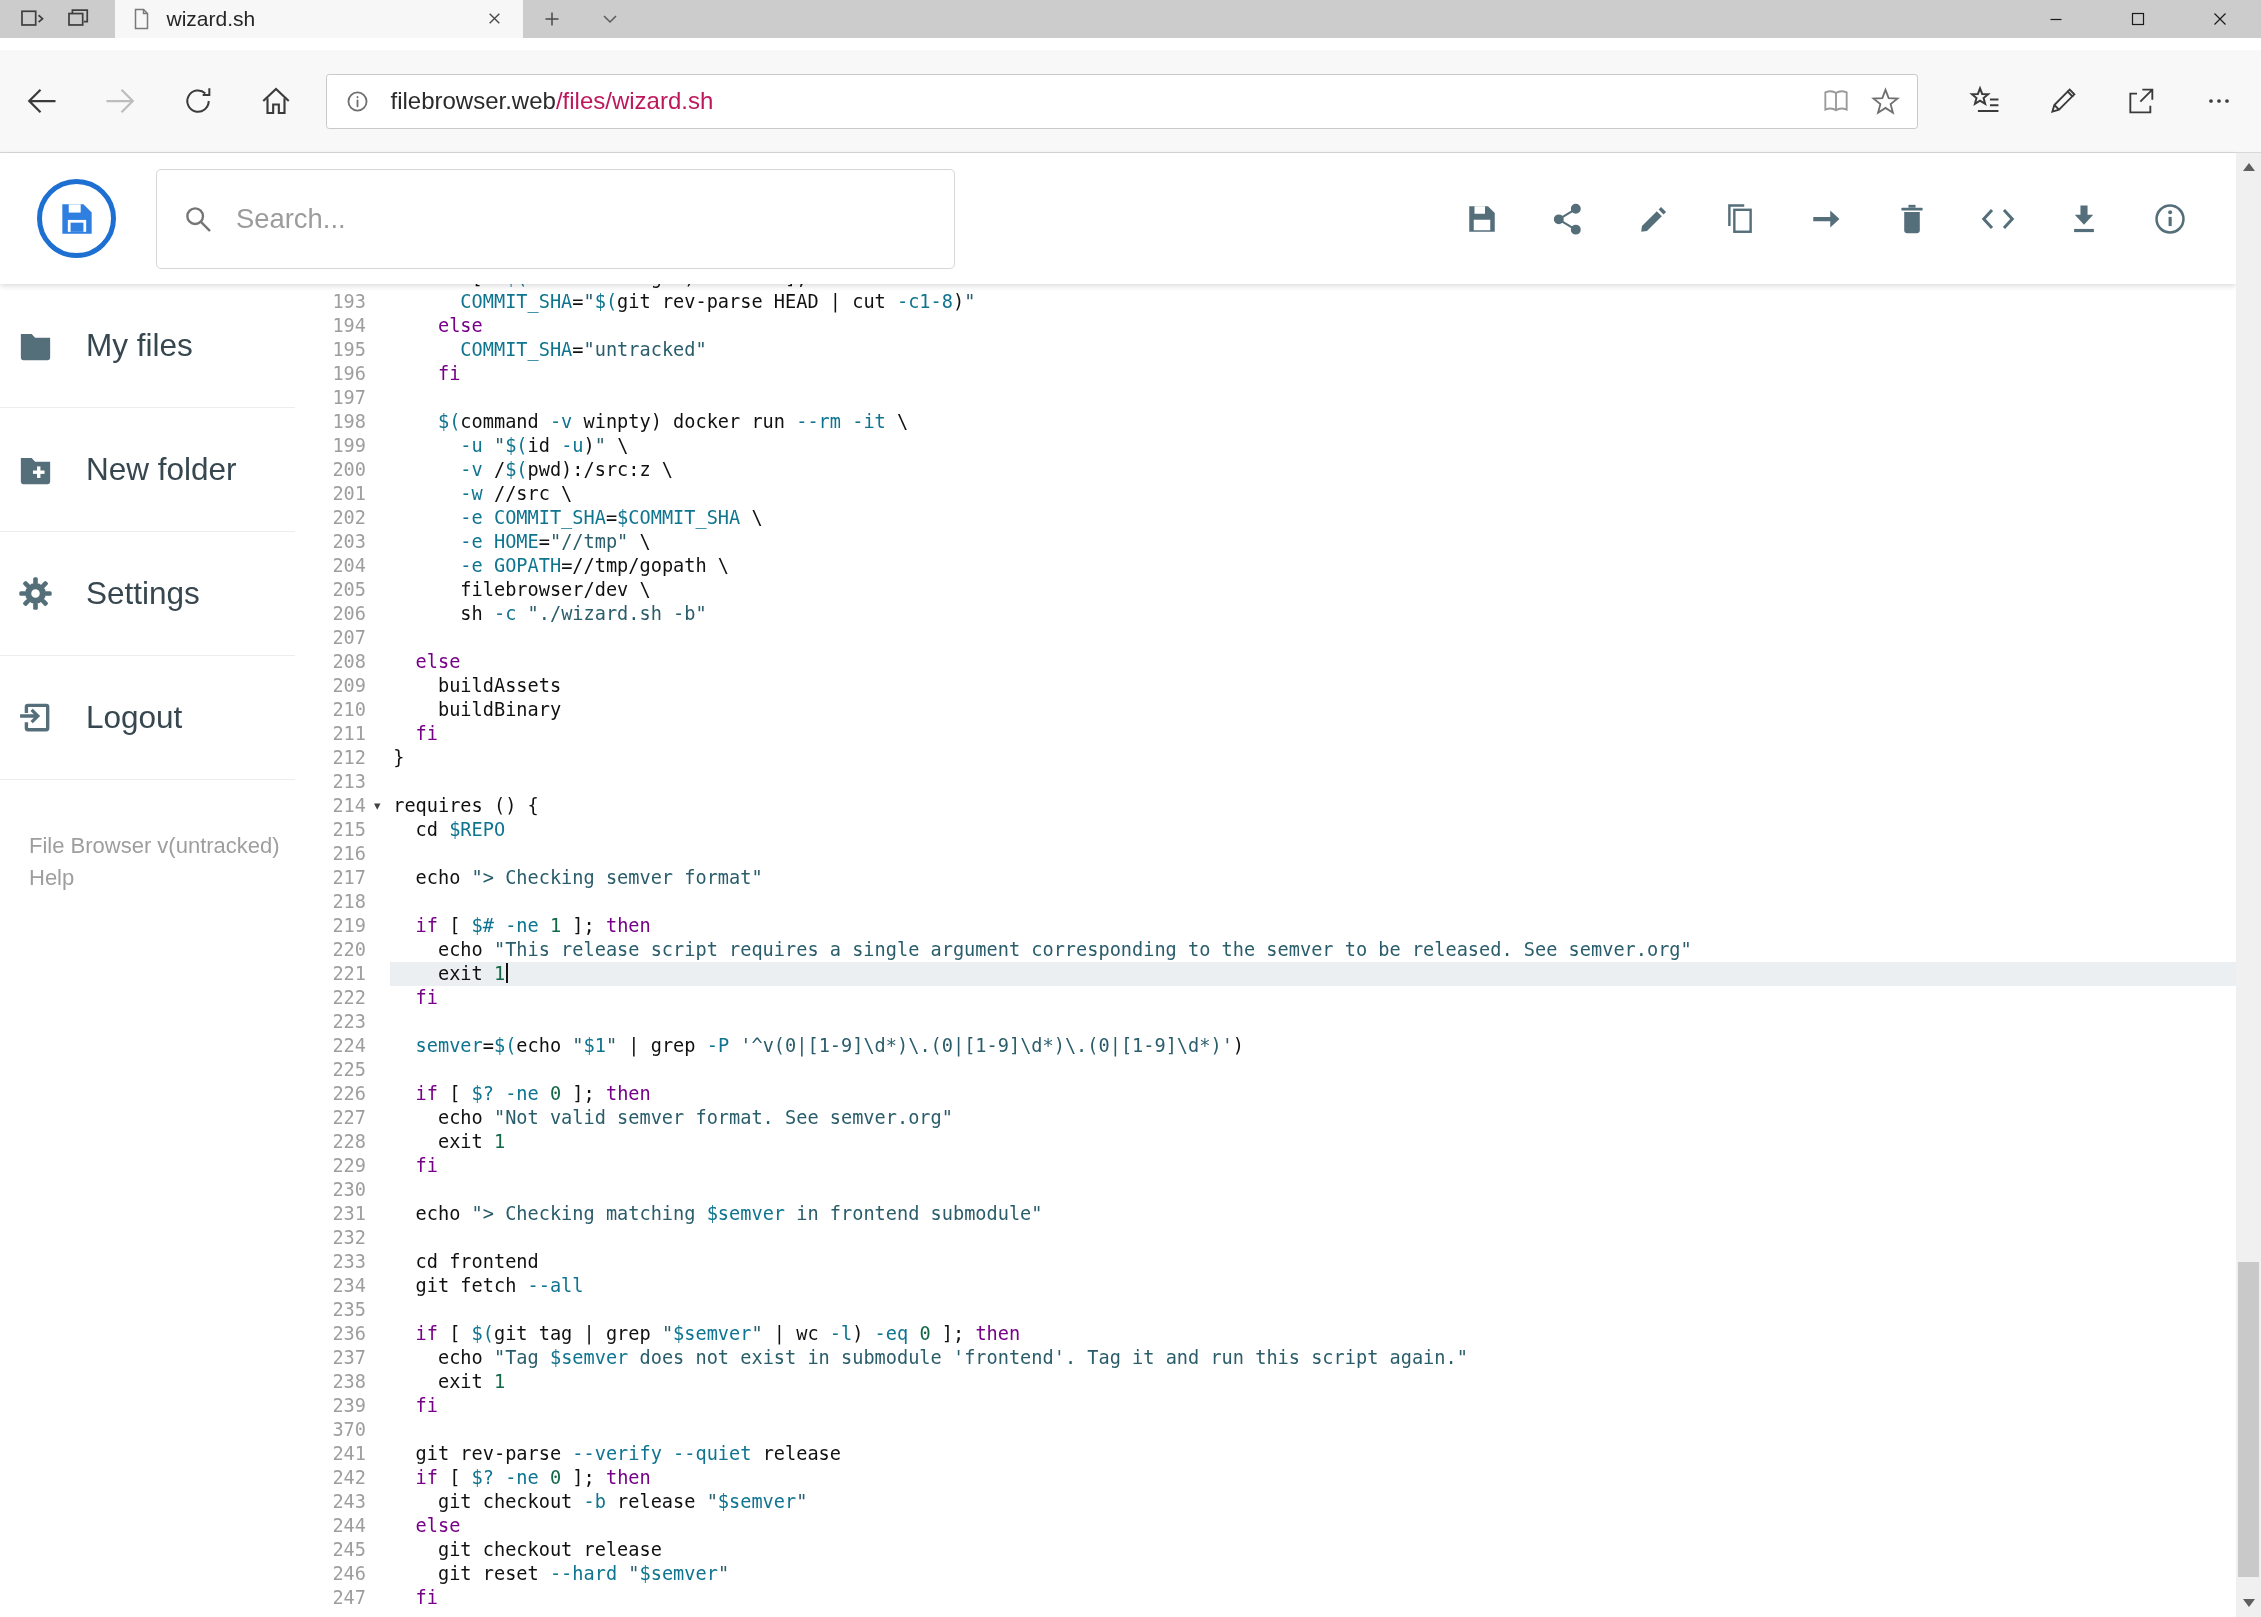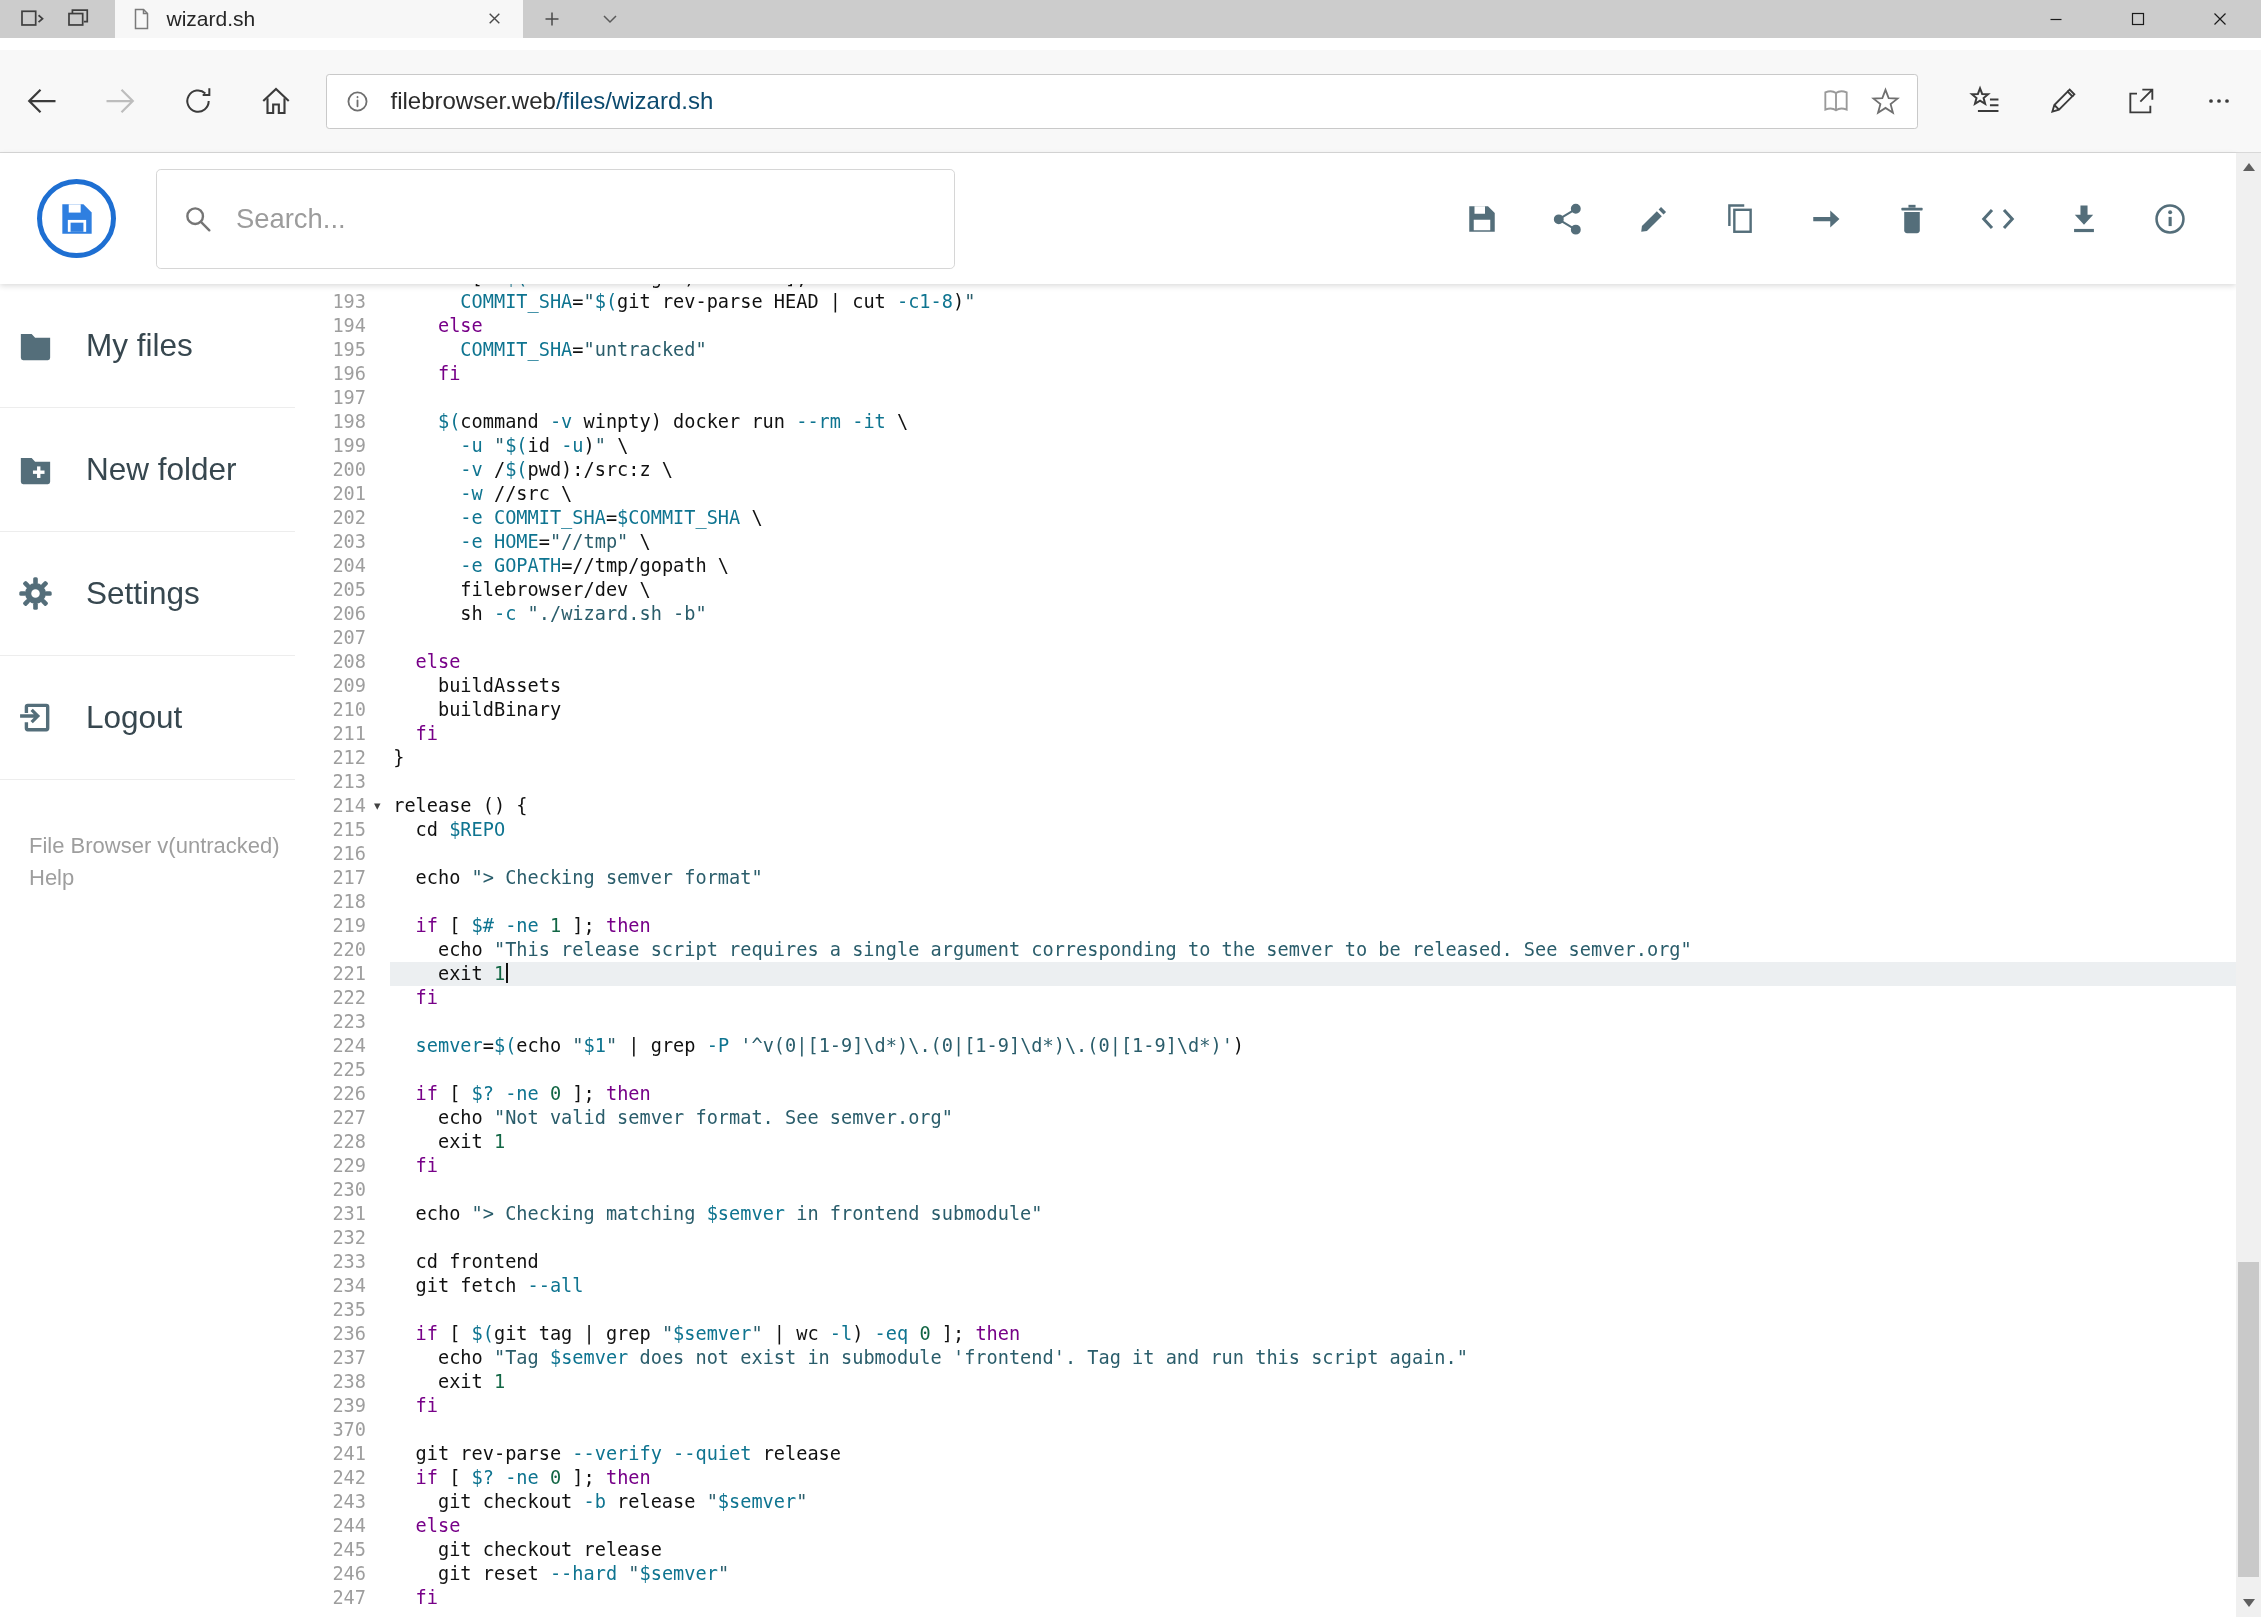--- a/index.html
+++ b/index.html
@@ -18,21 +18,21 @@
   .newtab,.tablist{width:58px;display:flex;align-items:center;justify-content:center}
   .win-controls{margin-left:auto;display:flex;align-items:stretch}
   .win-btn{width:82px;display:flex;align-items:center;justify-content:center}
 
   
   .navbar{position:absolute;top:50px;left:0;right:0;height:103px;background:#f8f8f8;border-bottom:0.8px solid #d8d8d8;display:flex;align-items:center;padding:0 3.2px}
   .nav-btn{width:78px;height:100%;display:flex;align-items:center;justify-content:center;flex:none}
   .addressbar{flex:1;height:55px;margin:0 27.4px 0 11.3px;background:#fff;border:1.6px solid #c9c9c9;border-radius:3.2px;display:flex;align-items:center;gap:18px;padding:0 16px;min-width:0}
   .url{flex:1;font-size:24px;white-space:nowrap;overflow:hidden}
   .url-host{color:#2b2b2b}
-  .url-path{color:#0c4a6e}
+  .url-path{color:#be185d}
   .bar-icon{flex:none}
 
   
   .app-header{position:absolute;top:153px;left:0;right:25px;height:131px;background:#fff;box-shadow:0 2.4px 5.7px rgba(0,0,0,.14);z-index:6;display:flex;align-items:center}
   .logo{width:79px;height:79px;flex:none;margin-left:37px;border:5.7px solid #1e6fd2;border-radius:50%;background:#fff;display:flex;align-items:center;justify-content:center}
   .searchbox{width:799px;height:100px;margin-left:40px;border:1.6px solid #d6d6d6;border-radius:4.8px;background:#fff;display:flex;align-items:center;gap:21px;padding:0 24px}
   .search-text{font-size:27.4px;color:#9c9c9c}
   .hdr-toolbar{margin-left:auto;display:flex;align-items:center;gap:50px;padding-right:48px}
   .tool-btn{width:36px;height:36px;display:flex;align-items:center;justify-content:center}
 
@@ -494,21 +494,21 @@
           <span class="cm-num">213</span>
           <span class="cm-fold"></span>
         </div>
         <pre class="cm-code"></pre>
       </div>
       <div class="cm-row">
         <div class="cm-gutter">
           <span class="cm-num">214</span>
           <span class="cm-fold">▾</span>
         </div>
-        <pre class="cm-code"><span class="tok-p">release () {</span></pre>
+        <pre class="cm-code"><span class="tok-p">requires () {</span></pre>
       </div>
       <div class="cm-row">
         <div class="cm-gutter">
           <span class="cm-num">215</span>
           <span class="cm-fold"></span>
         </div>
         <pre class="cm-code">  <span class="tok-p">cd </span><span class="tok-v">$REPO</span></pre>
       </div>
       <div class="cm-row">
         <div class="cm-gutter">

